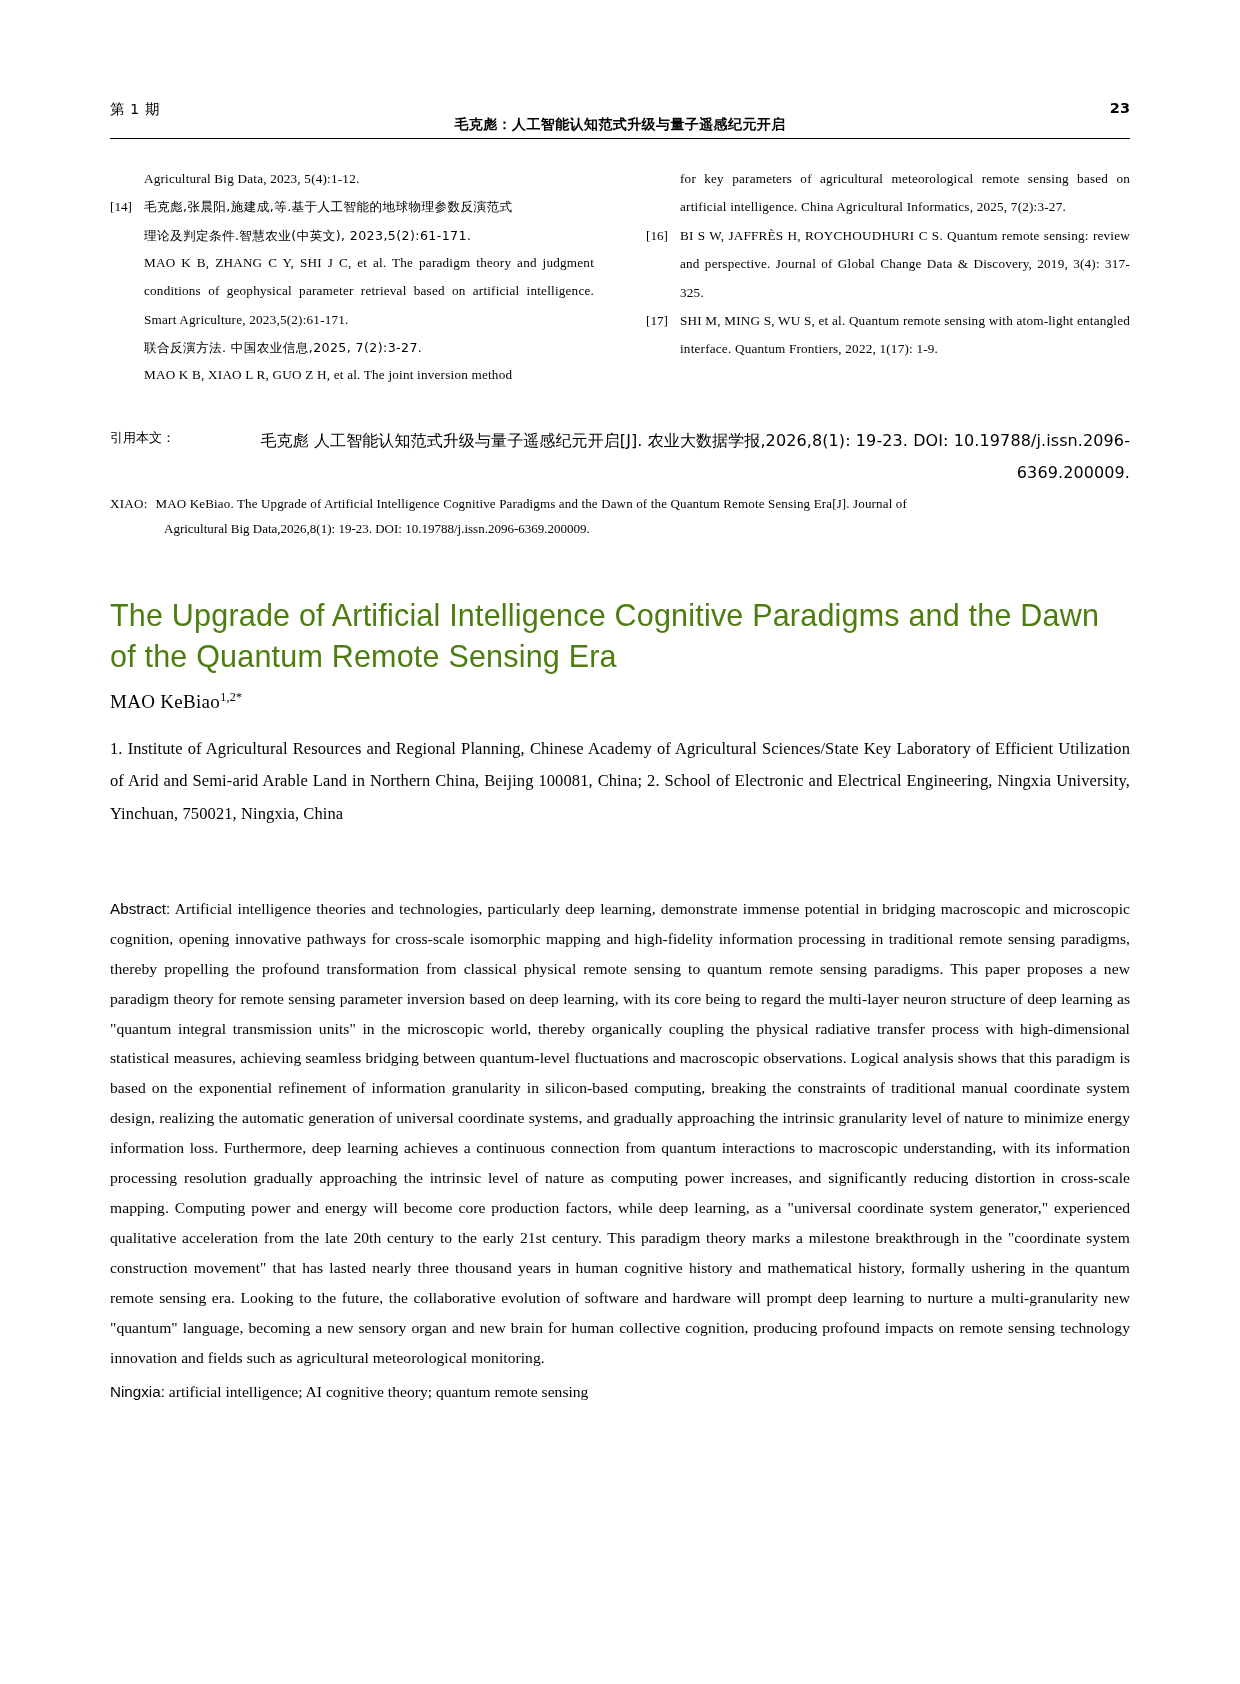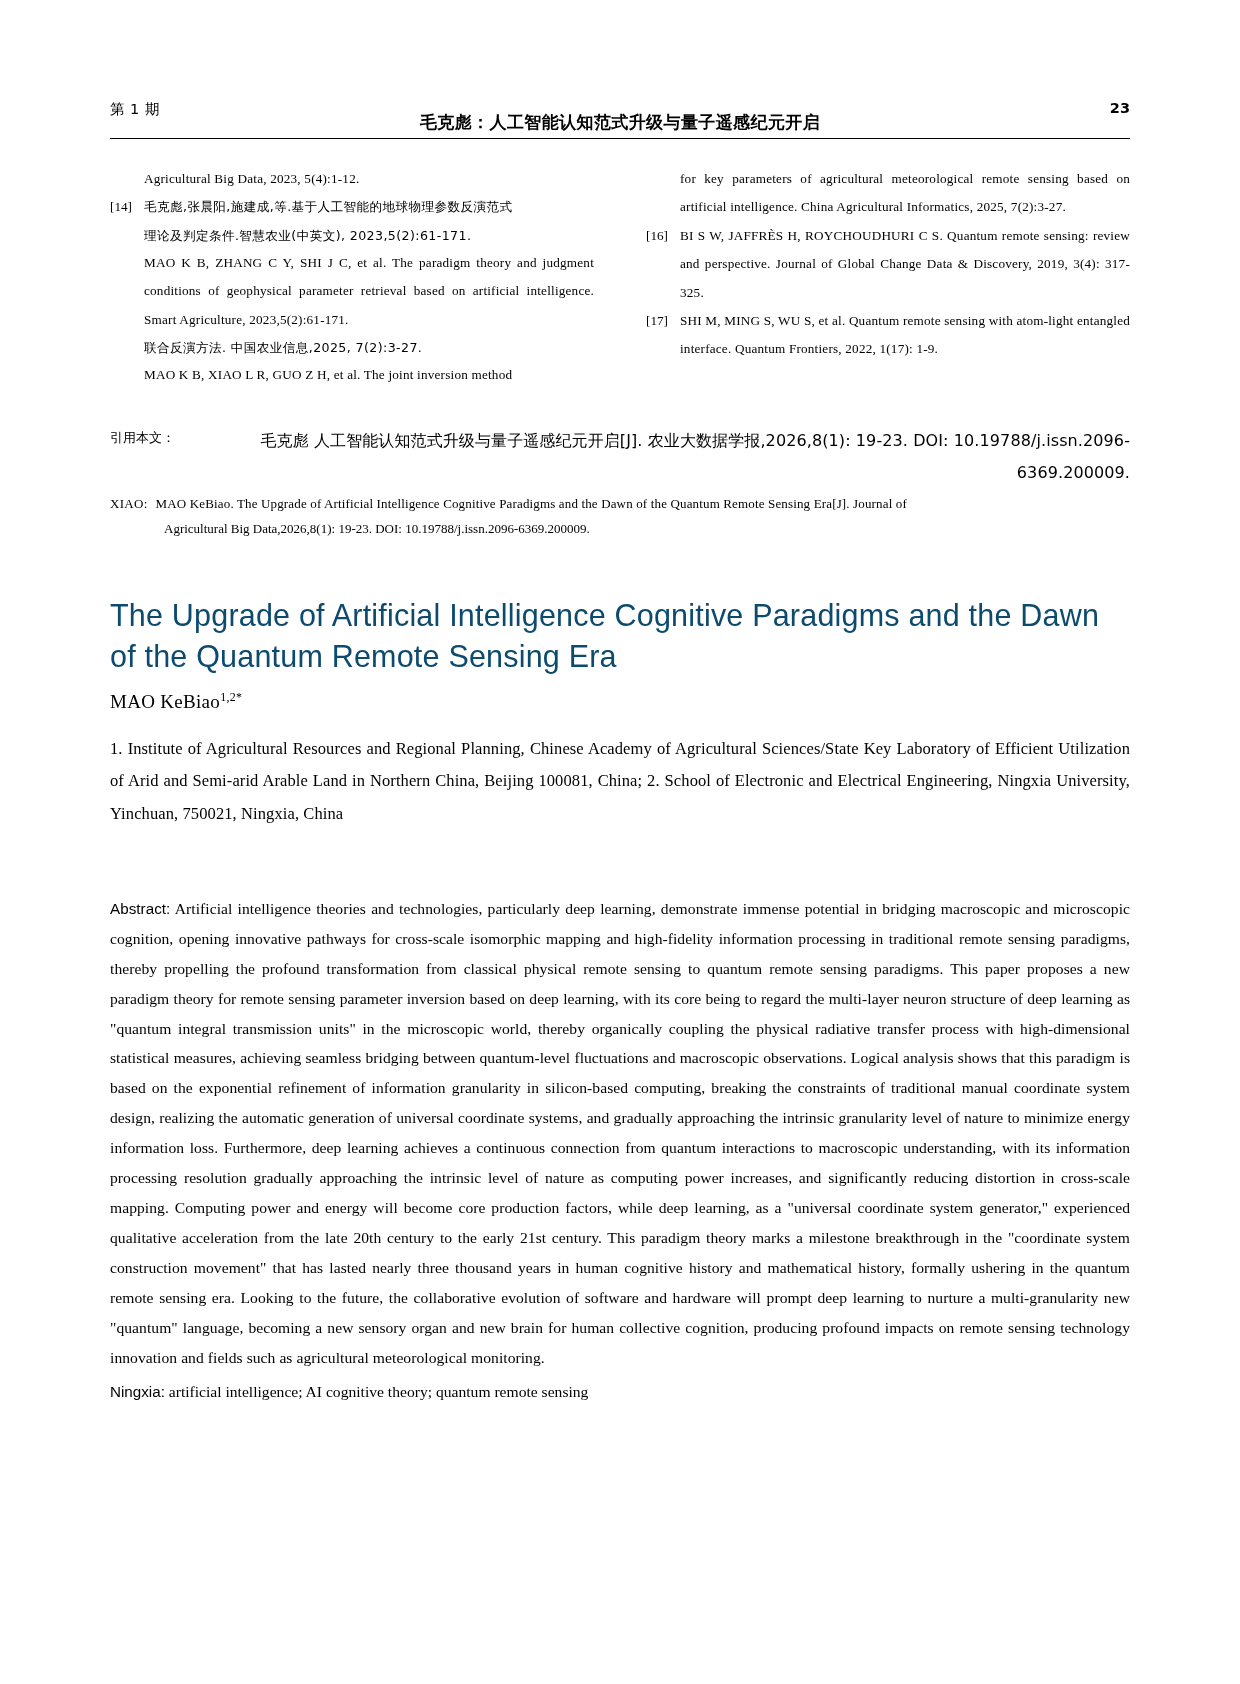--- a/index.html
+++ b/index.html
@@ -32,21 +32,21 @@
     border-bottom: 1.2px solid #000;
     padding-bottom: 4px;
   }
   .rh-left {
     font-family: "DejaVu Sans", sans-serif;
     font-size: 14.5px;
     letter-spacing: 0.5px;
   }
   .rh-center {
     font-family: "DejaVu Sans", sans-serif;
-    font-size: 17px;
+    font-size: 14px;
     font-weight: bold;
     letter-spacing: 0.4px;
     position: absolute;
     left: 50%;
     transform: translateX(-50%);
     bottom: 4px;
     white-space: nowrap;
   }
   .rh-right {
     font-family: "DejaVu Sans", sans-serif;
@@ -130,21 +130,21 @@
     line-height: 1.95;
   }
   
   .title {
     margin-top: 54px;
     font-family: "Liberation Sans", sans-serif;
     font-size: 30.5px;
     line-height: 1.32;
     letter-spacing: 0.2px;
     font-weight: normal;
-    color: #0c4a6e;
+    color: #4d7c0f;
   }
   .author {
     margin-top: 14px;
     font-size: 19px;
     letter-spacing: 0.3px;
   }
   .author sup {
     font-size: 12px;
     vertical-align: super;
   }

